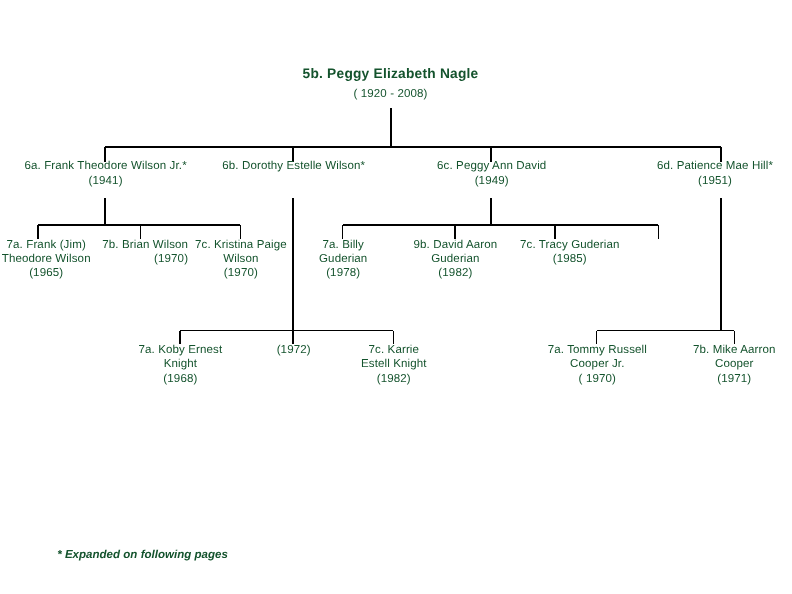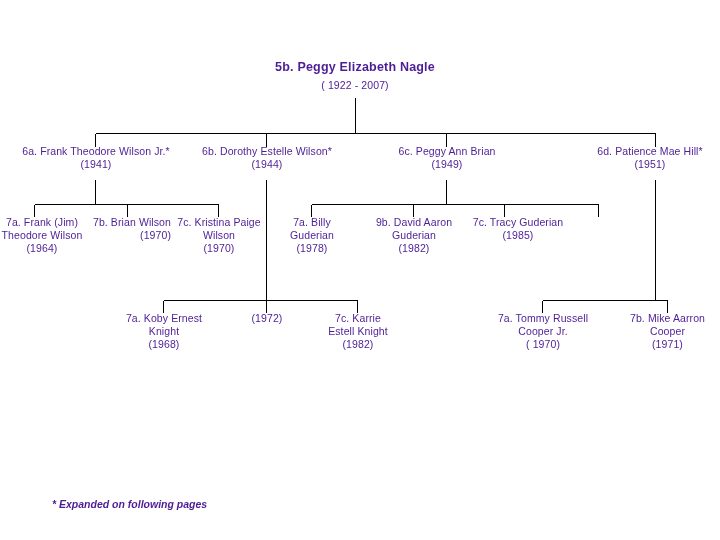--- a/index.html
+++ b/index.html
@@ -8,21 +8,21 @@
     padding: 0;
     background: #ffffff;
   }
   #page {
     position: relative;
     width: 720px;
     height: 540px;
     background: #ffffff;
     overflow: hidden;
     font-family: "Liberation Sans", "DejaVu Sans", sans-serif;
-    color: #4c1d95;
+    color: #14532d;
   }
   #connectors {
     position: absolute;
     left: 0;
     top: 0;
     width: 720px;
     height: 540px;
   }
   .node {
     position: absolute;
@@ -104,46 +104,45 @@
 
       <line x1="655.5" y1="180" x2="655.5" y2="300.5"></line>
       <line x1="542.5" y1="300.5" x2="667.5" y2="300.5"></line>
       <line x1="542.5" y1="300.5" x2="542.5" y2="313"></line>
       <line x1="667.5" y1="300.5" x2="667.5" y2="313"></line>
     </g>
   </svg>
 
   <div id="root-node" class="node" style="left:235px; top:60px; width:240px;">
     <span class="nm">5b. Peggy Elizabeth Nagle</span>
-    <span class="yr">( 1922 - 2007)</span>
+    <span class="yr">( 1920 - 2008)</span>
   </div>
 
   <div class="node" style="left:10px; top:145px; width:172px;">
     <span class="nm">6a. Frank Theodore Wilson Jr.*</span>
     <span class="yr">(1941)</span>
   </div>
 
   <div class="node" style="left:186px; top:145px; width:162px;">
     <span class="nm">6b. Dorothy Estelle Wilson*</span>
-    <span class="yr">(1944)</span>
   </div>
 
   <div class="node" style="left:374px; top:145px; width:146px;">
-    <span class="nm">6c. Peggy Ann Brian</span>
+    <span class="nm">6c. Peggy Ann David</span>
     <span class="yr">(1949)</span>
   </div>
 
   <div class="node" style="left:580px; top:145px; width:140px;">
     <span class="nm">6d. Patience Mae Hill*</span>
     <span class="yr">(1951)</span>
   </div>
 
   <div class="node" style="left:0px; top:216px; width:84px;">
     <span class="nm">7a. Frank (Jim) Theodore Wilson</span>
-    <span class="yr">(1964)</span>
+    <span class="yr">(1965)</span>
   </div>
 
   <div class="node" style="left:85px; top:216px; width:86px;text-align:right;">
     <span class="nm">7b. Brian Wilson</span>
     <span class="yr">(1970)</span>
   </div>
 
   <div class="node" style="left:172px; top:216px; width:94px;">
     <span class="nm">7c. Kristina Paige Wilson</span>
     <span class="yr">(1970)</span>

